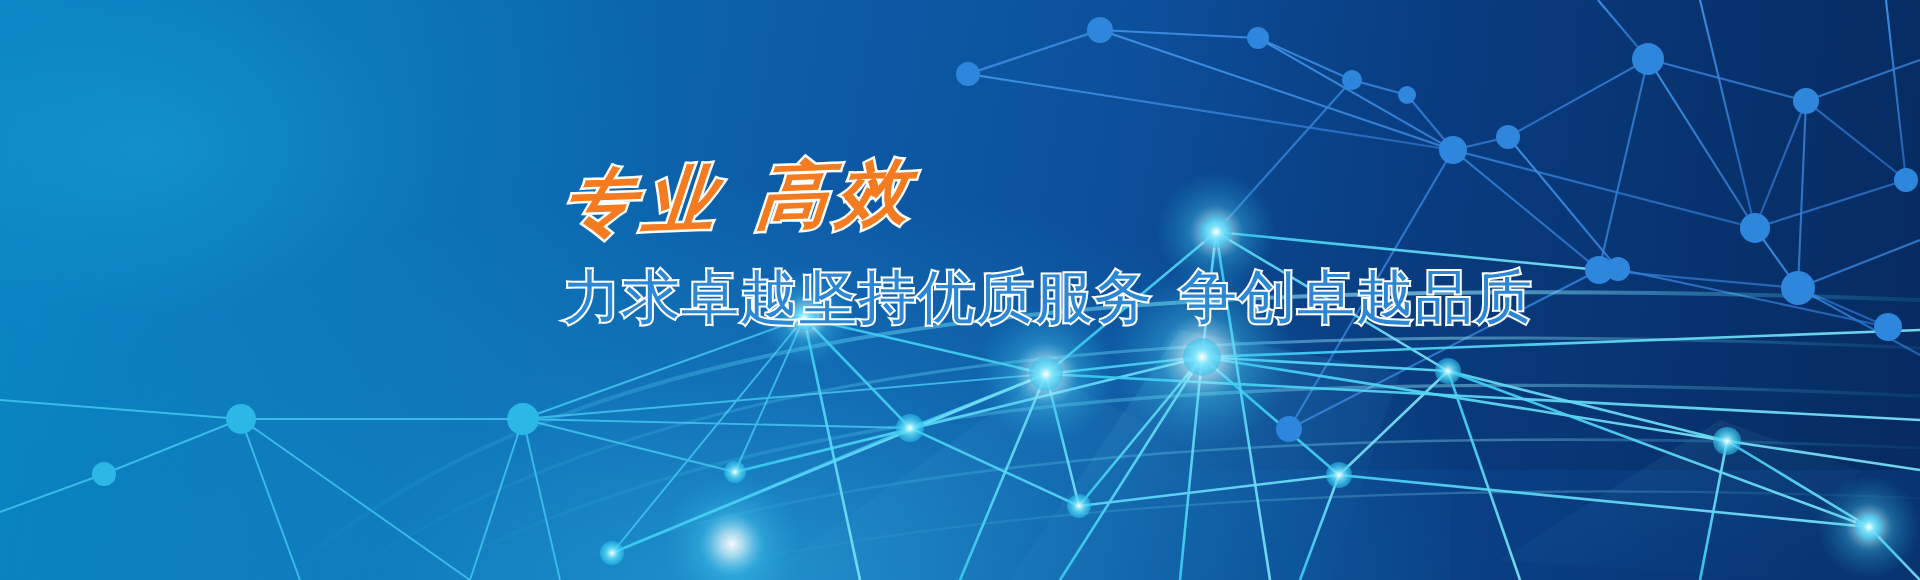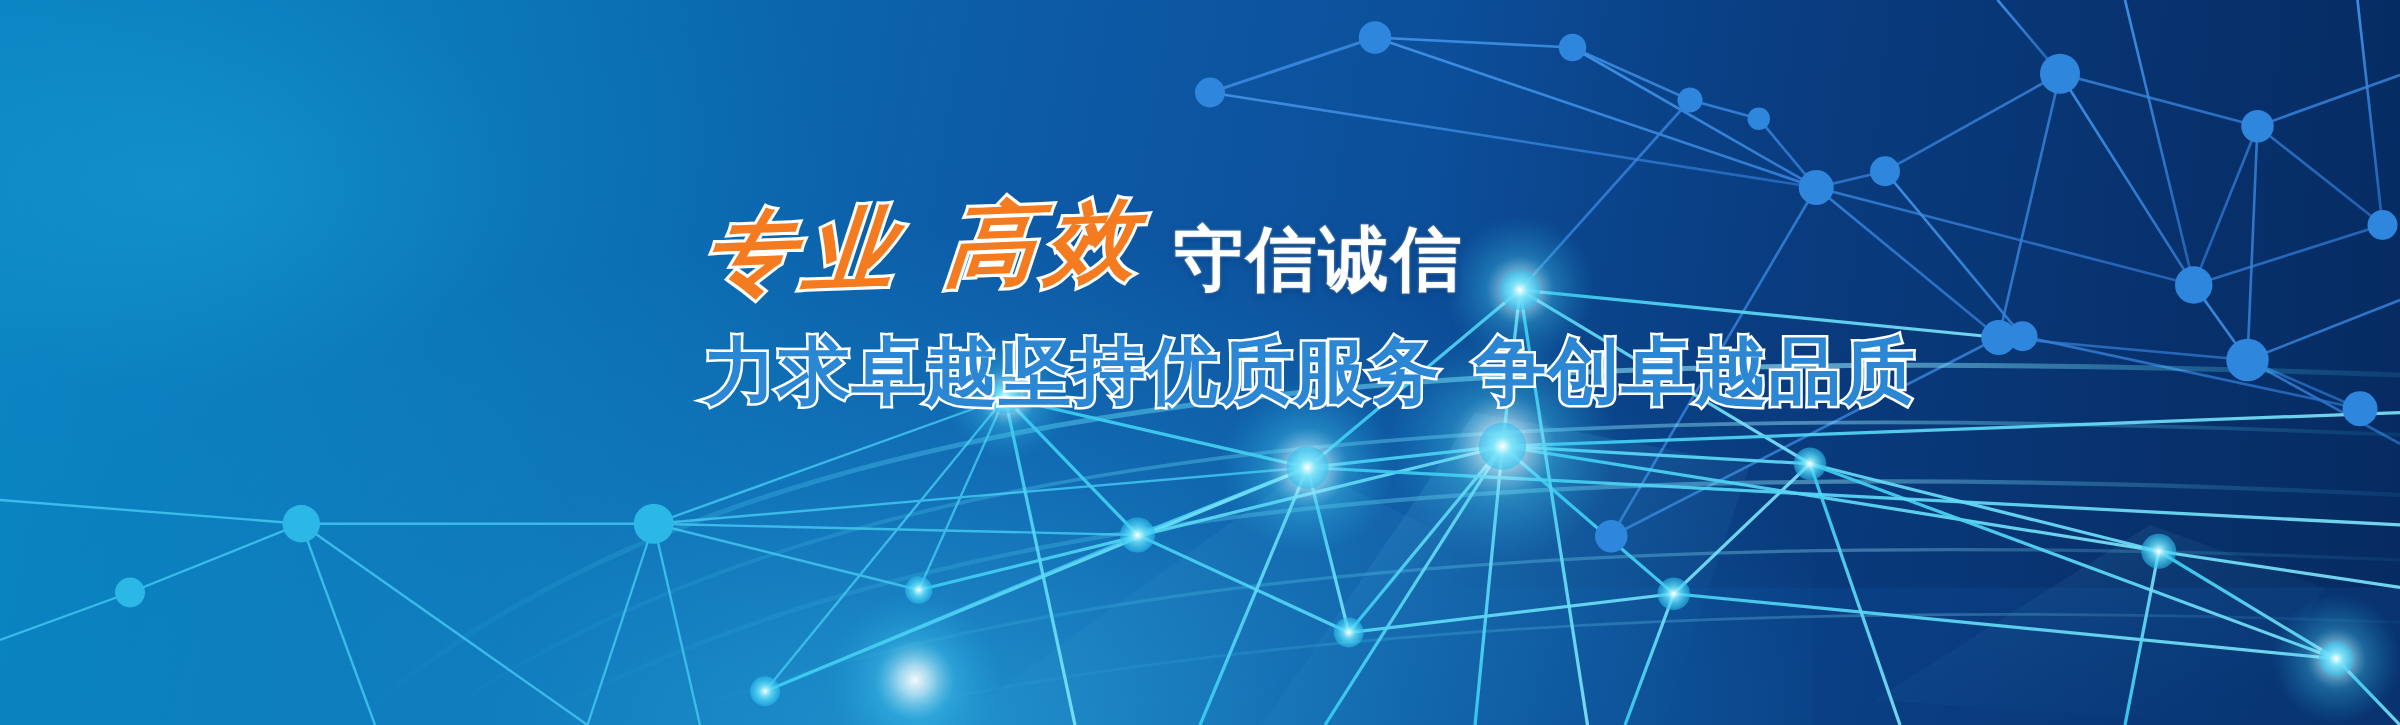--- a/index.html
+++ b/index.html
@@ -124,21 +124,21 @@
       0 0 2px rgba(255,255,255,0.55),
       0 2px 6px rgba(3,40,90,0.45);
   }
 
   .subline {
     position: absolute;
     left: 563px;
     top: 268px;
     font-size: 58px;
     line-height: 1;
-    font-weight: 700;
+    font-weight: 400;
     white-space: nowrap;
     font-family: "DejaVu Sans", "Liberation Sans", sans-serif;
     letter-spacing: 1px;
     color: #2b86d4;
     -webkit-text-stroke: 4px #ffffff;
     paint-order: stroke fill;
   }
   .subline .gap { display: inline-block; width: 26px; }
 
 </style>
@@ -310,21 +310,20 @@
       <circle cx="1727" cy="441" r="14"></circle>
       <circle cx="1869" cy="527" r="14"></circle>
       <circle cx="612" cy="553" r="12"></circle>
     </g>
   </svg>
 
   <div class="copy">
 
     <div class="headline">
       <span class="hl-orange">专业 高效</span>
-      <span class="hl-white">守信诚信</span>
     </div>
 
     <div class="subline">
       <span>力求卓越坚持优质服务</span><span class="gap"></span><span>争创卓越品质</span>
     </div>
 
   </div>
 </div>
 
 </body></html>

